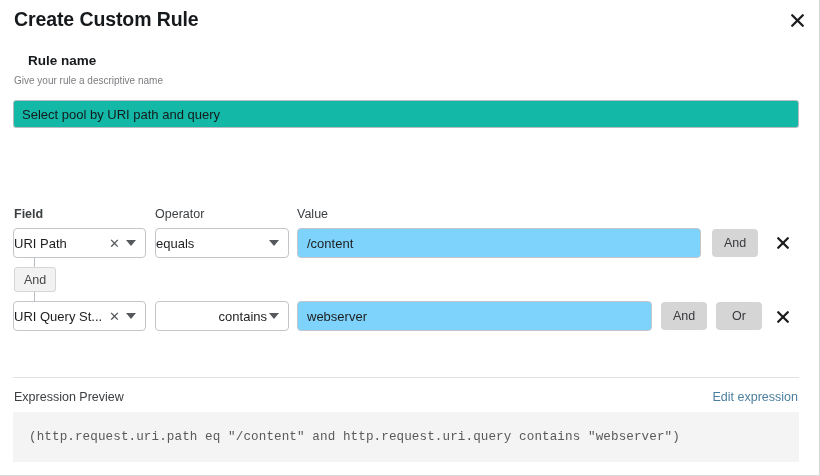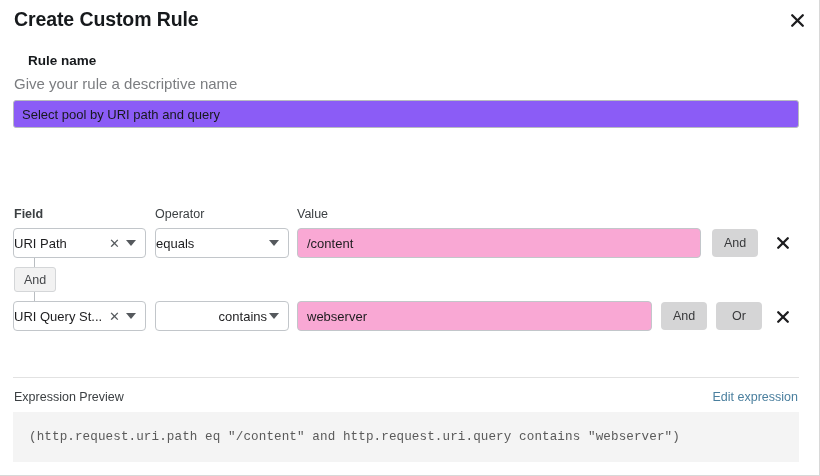--- a/index.html
+++ b/index.html
@@ -47,30 +47,30 @@
   .section-label {
     position: absolute;
     left: 28px;
     font-size: 13.5px;
     font-weight: bold;
     color: #16191c;
   }
   .helper-text {
     position: absolute;
     left: 14px;
-    font-size: 15px;
+    font-size: 10px;
     color: #7b7d80;
   }
   .rule-name-input {
     position: absolute;
     left: 13px; top: 100px;
     width: 786px; height: 28px;
     border: 1px solid #b8bcc0;
     border-radius: 3px;
-    background: #8b5cf6;
+    background: #14b8a6;
     font-family: "Liberation Sans", sans-serif;
     font-size: 13px;
     color: #16191c;
     padding: 0 8px;
     outline: none;
   }
 
   
   .match-heading {
     position: absolute;
@@ -120,21 +120,21 @@
     display: flex; align-items: center;
     cursor: pointer;
   }
   .caret svg { display:block; }
 
   .text-input {
     position: absolute;
     height: 30px;
     border: 1px solid #c2c6ca;
     border-radius: 4px;
-    background: #f9a8d4;
+    background: #7dd3fc;
     font-family: "Liberation Sans", sans-serif;
     font-size: 13px;
     color: #1d1d1f;
     padding: 0 9px;
     outline: none;
   }
 
   .gray-btn {
     position: absolute;
     height: 28px;

